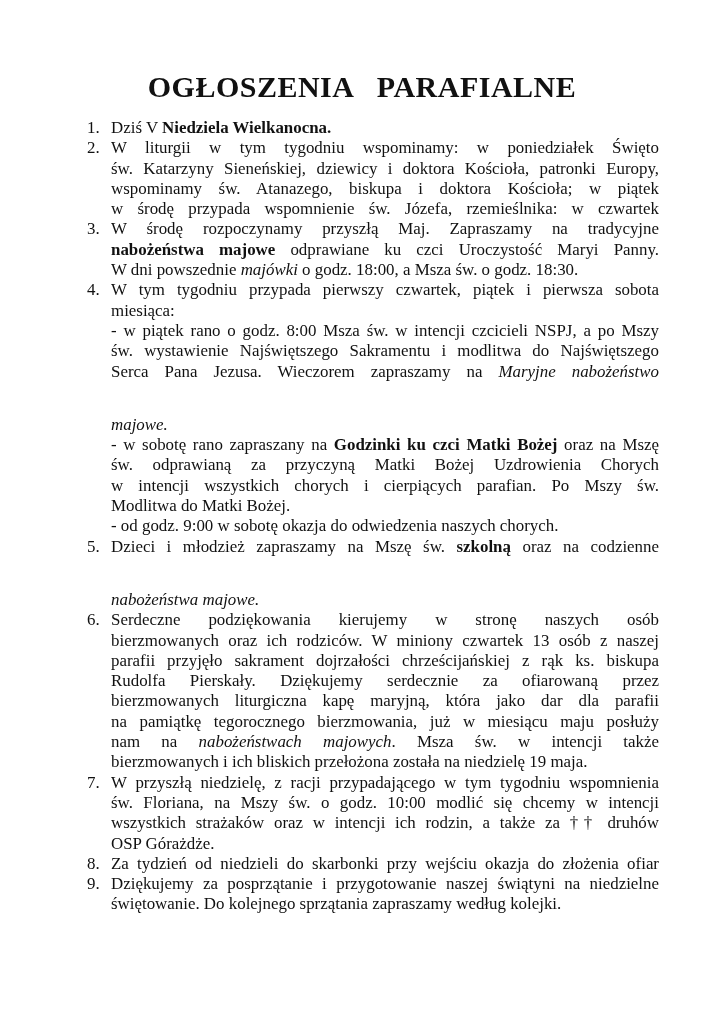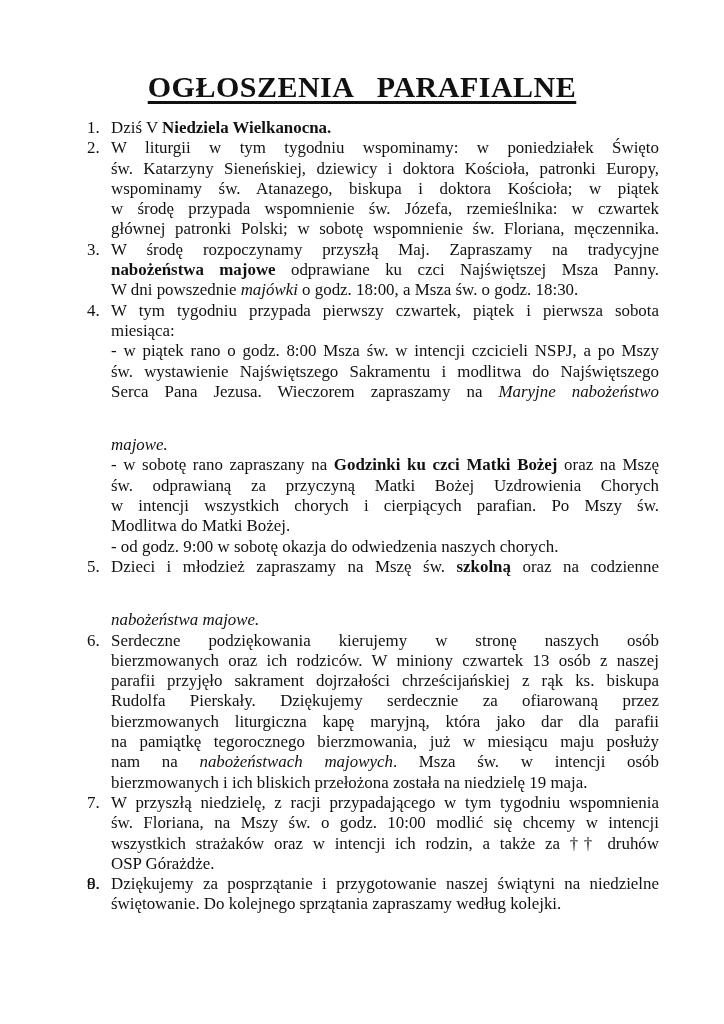--- a/index.html
+++ b/index.html
@@ -1,20 +1,20 @@
 <!DOCTYPE html>
 <html><head>
 <meta charset="utf-8">
 <style>
   html, body { margin: 0; padding: 0; background: #ffffff; }
   body { width: 724px; height: 1024px; position: relative; overflow: hidden;
          font-family: "Liberation Serif", "DejaVu Serif", serif; color: #111; }
   .title { position: absolute; left: 0; right: 0; top: 70px; text-align: center;
            font-weight: bold; font-size: 30px; letter-spacing: 0.5px; }
-  .title span { text-decoration: underline; text-decoration-thickness: 3px; text-underline-offset: 4px; white-space: pre; }
+  .title span { text-decoration-thickness: 3px; text-underline-offset: 4px; white-space: pre; }
   .list { position: absolute; left: 87px; top: 118px; width: 572px; }
   .item { position: relative; padding-left: 24px; }
   .num { position: absolute; left: 0; top: 0; }
   .line { display: block; font-size: 16.9px; line-height: 20.3px; height: 20.3px; white-space: nowrap; }
   .line.j { text-align: justify; text-align-last: justify; }
   .b { font-weight: bold; }
   .i { font-style: italic; margin-top: 33px; }
 </style>
 </head>
 <body>
@@ -27,27 +27,26 @@
     <span class="num line">1.</span>
     <span class="line"><span>Dziś V </span><span class="b">Niedziela Wielkanocna.</span></span>
   </div>
 
   <div class="item">
     <span class="num line">2.</span>
     <span class="line j">W liturgii w tym tygodniu wspominamy: w poniedziałek Święto</span>
     <span class="line j">św. Katarzyny Sieneńskiej, dziewicy i doktora Kościoła, patronki Europy,</span>
     <span class="line j">wspominamy św. Atanazego, biskupa i doktora Kościoła; w piątek</span>
     <span class="line j">w środę przypada wspomnienie św. Józefa, rzemieślnika: w czwartek</span>
-    <span class="line j">głównej patronki Polski; w sobotę wspomnienie św. Floriana, męczennika.</span>
   </div>
 
   <div class="item">
     <span class="num line">3.</span>
     <span class="line j">W środę rozpoczynamy przyszłą Maj. Zapraszamy na tradycyjne</span>
-    <span class="line j"><span class="b">nabożeństwa majowe</span><span> odprawiane ku czci Najświętszej Msza Panny.</span></span>
+    <span class="line j"><span class="b">nabożeństwa majowe</span><span> odprawiane ku czci Uroczystość Maryi Panny.</span></span>
     <span class="line"><span>W dni powszednie </span><span class="i">majówki</span><span> o godz. 18:00, a Msza św. o godz. 18:30.</span></span>
   </div>
 
   <div class="item">
     <span class="num line">4.</span>
     <span class="line j">W tym tygodniu przypada pierwszy czwartek, piątek i pierwsza sobota</span>
     <span class="line">miesiąca:</span>
     <span class="line j">- w piątek rano o godz. 8:00 Msza św. w intencji czcicieli NSPJ, a po Mszy</span>
     <span class="line j">św. wystawienie Najświętszego Sakramentu i modlitwa do Najświętszego</span>
     <span class="line j"><span>Serca Pana Jezusa. Wieczorem zapraszamy na </span><span class="i">Maryjne nabożeństwo</span></span>
@@ -66,34 +65,35 @@
   </div>
 
   <div class="item">
     <span class="num line">6.</span>
     <span class="line j">Serdeczne podziękowania kierujemy w stronę naszych osób</span>
     <span class="line j">bierzmowanych oraz ich rodziców. W miniony czwartek 13 osób z naszej</span>
     <span class="line j">parafii przyjęło sakrament dojrzałości chrześcijańskiej z rąk ks. biskupa</span>
     <span class="line j">Rudolfa Pierskały. Dziękujemy serdecznie za ofiarowaną przez</span>
     <span class="line j">bierzmowanych liturgiczna kapę maryjną, która jako dar dla parafii</span>
     <span class="line j">na pamiątkę tegorocznego bierzmowania, już w miesiącu maju posłuży</span>
-    <span class="line j"><span>nam na </span><span class="i">nabożeństwach majowych</span><span>. Msza św. w intencji osób</span></span>
+    <span class="line j"><span>nam na </span><span class="i">nabożeństwach majowych</span><span>. Msza św. w intencji także</span></span>
     <span class="line">bierzmowanych i ich bliskich przełożona została na niedzielę 19 maja.</span>
   </div>
 
   <div class="item">
     <span class="num line">7.</span>
     <span class="line j">W przyszłą niedzielę, z racji przypadającego w tym tygodniu wspomnienia</span>
     <span class="line j">św. Floriana, na Mszy św. o godz. 10:00 modlić się chcemy w intencji</span>
     <span class="line j">wszystkich strażaków oraz w intencji ich rodzin, a także za †† druhów</span>
     <span class="line">OSP Górażdże.</span>
   </div>
 
   <div class="item">
     <span class="num line">8.</span>
+    <span class="line j">Za tydzień od niedzieli do skarbonki przy wejściu okazja do złożenia ofiar</span>
   </div>
 
   <div class="item">
     <span class="num line">9.</span>
     <span class="line j">Dziękujemy za posprzątanie i przygotowanie naszej świątyni  na niedzielne</span>
     <span class="line">świętowanie. Do kolejnego sprzątania zapraszamy według kolejki.</span>
   </div>
 
 </div>
 

